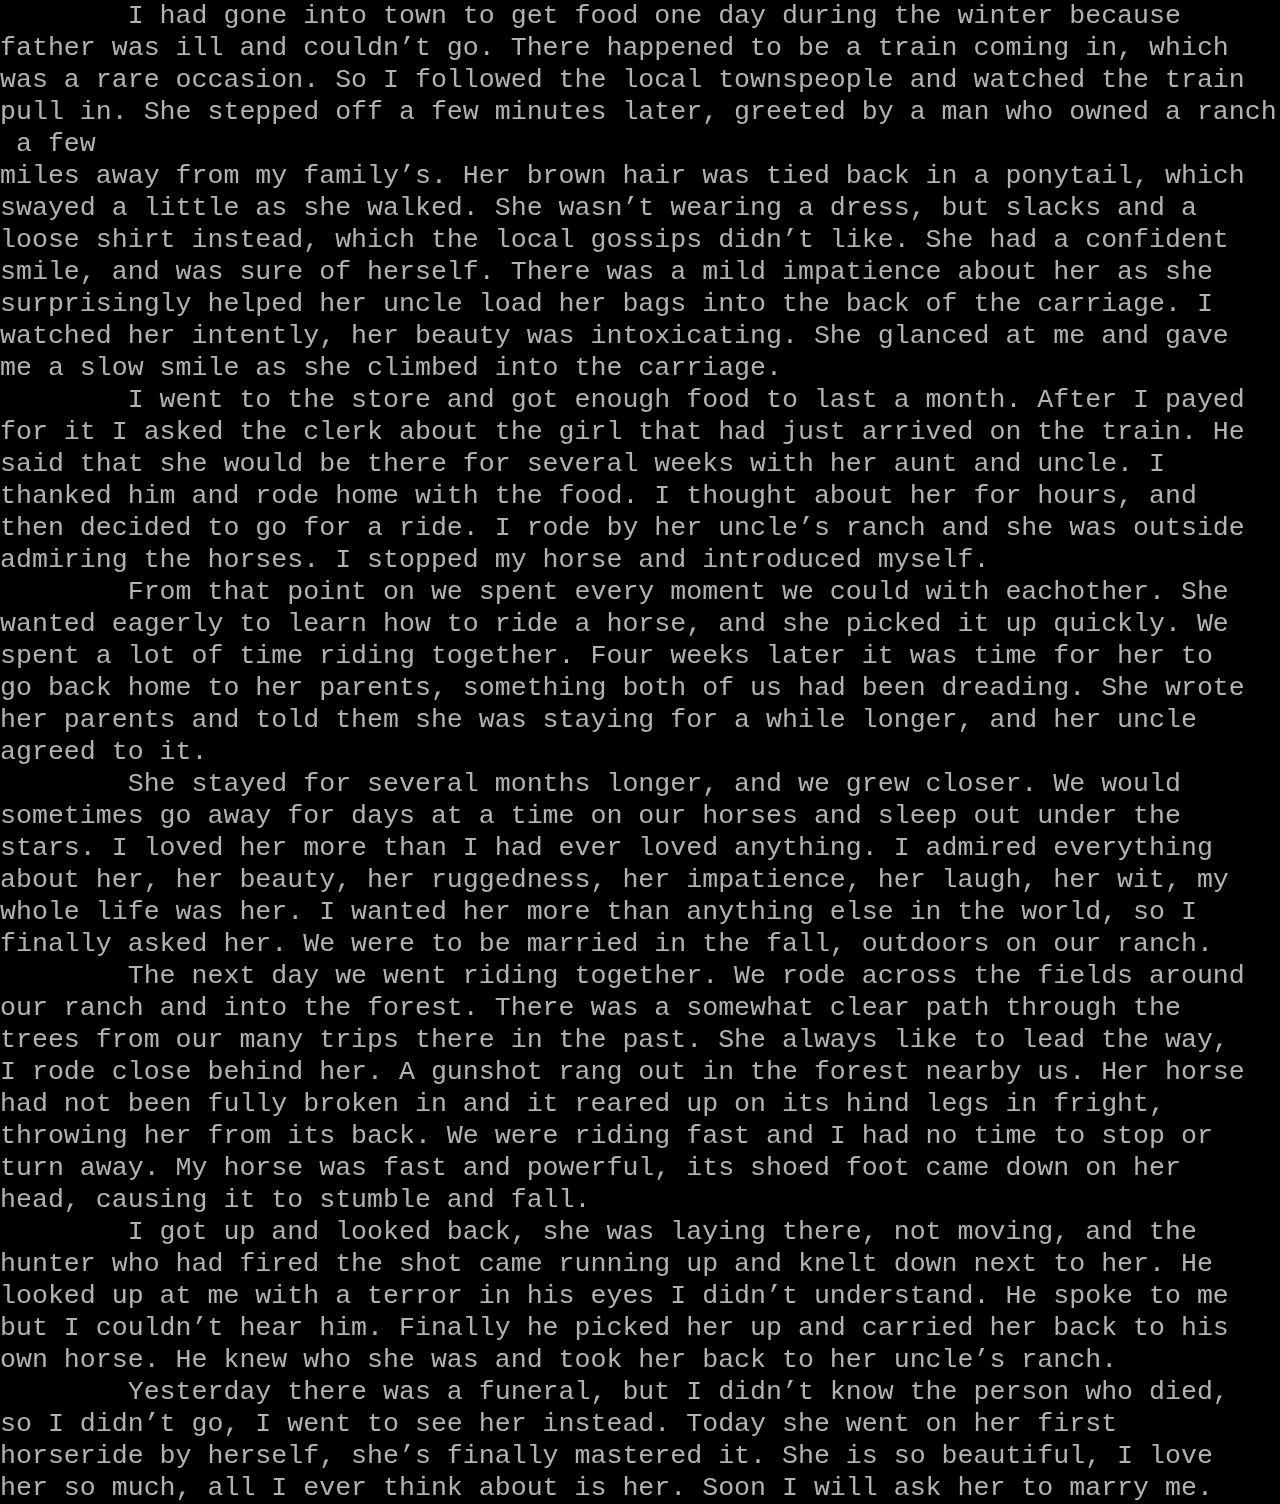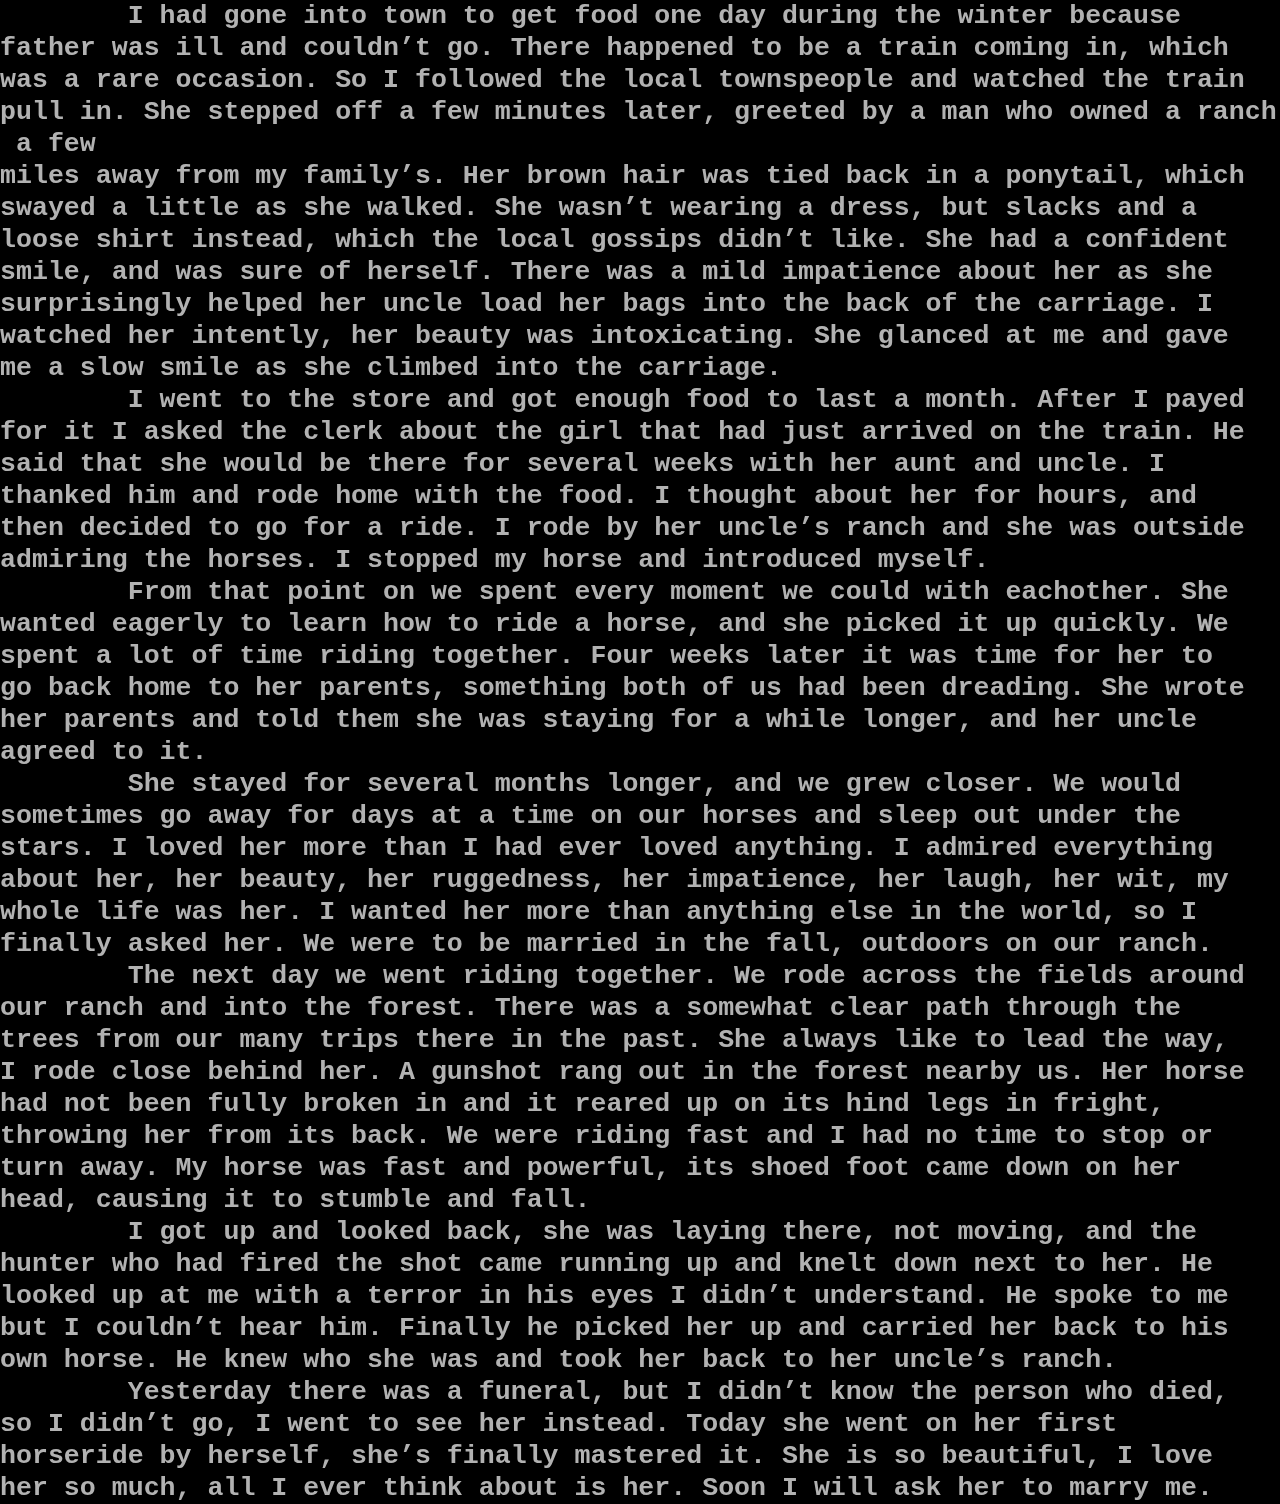--- a/index.html
+++ b/index.html
@@ -12,21 +12,21 @@
   }
   .screen {
     width: 1280px;
     height: 1504px;
     background: #000000;
   }
   pre.story {
     margin: 0;
     padding: 0;
     font-family: "Liberation Mono", monospace;
-    font-weight: bold;
+    font-weight: normal;
     font-size: 26.6px;
     line-height: 32px;
     letter-spacing: 0;
     color: #b2b2b2;
     white-space: pre;
   }
 </style>
 </head>
 <body>
 

